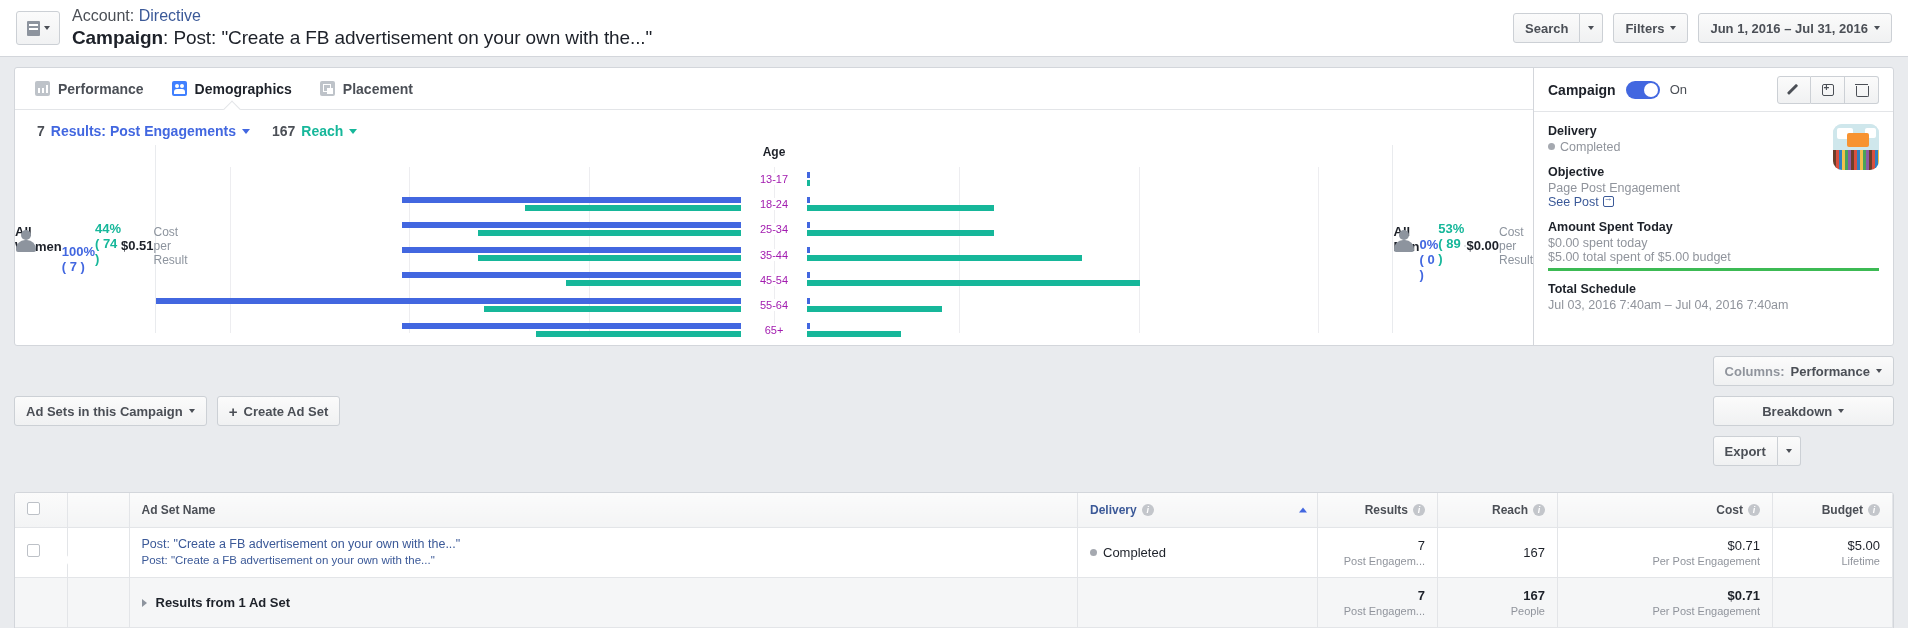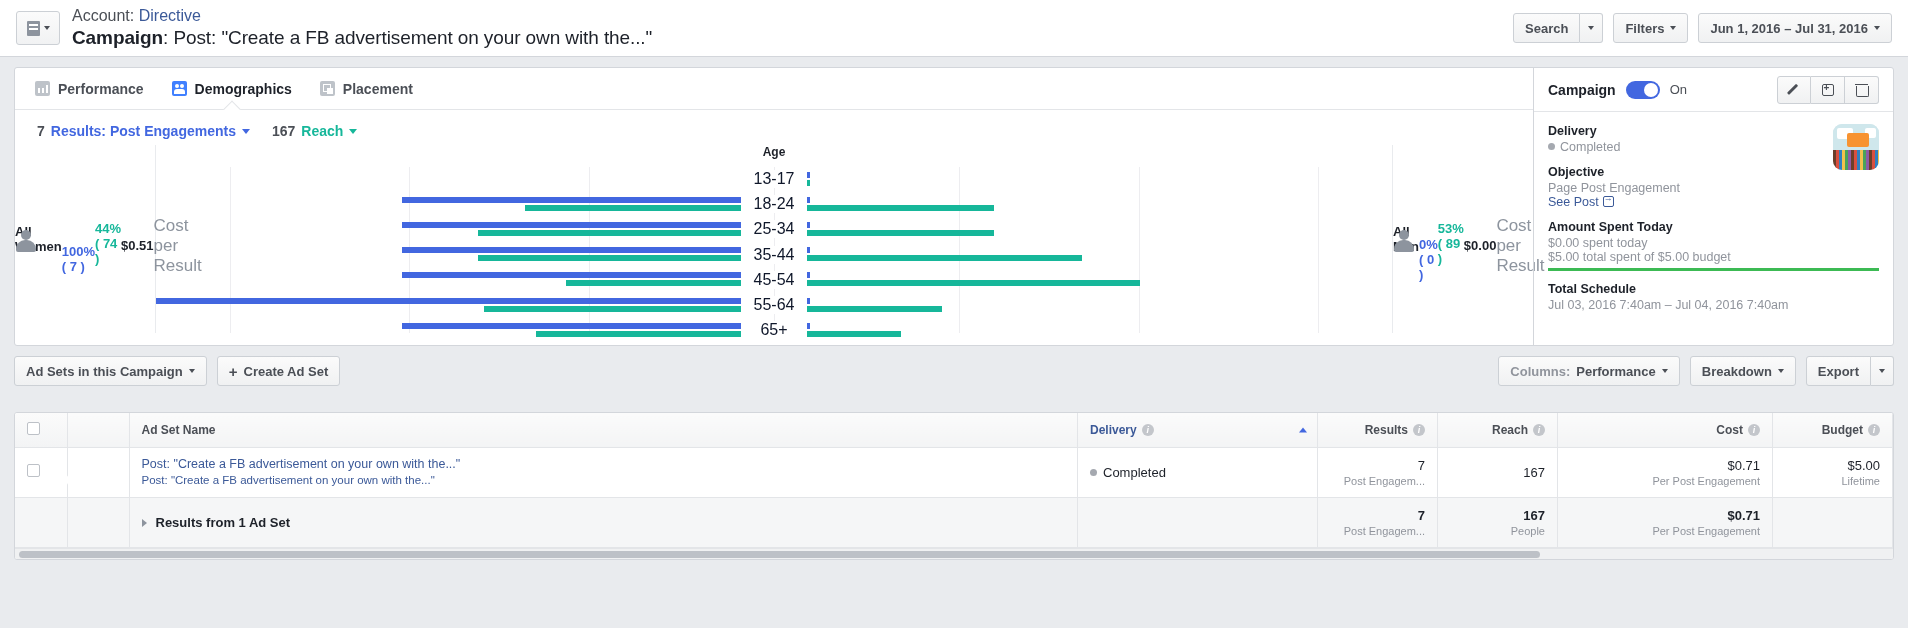--- a/index.html
+++ b/index.html
@@ -85,31 +85,31 @@
   .side.right { border-left:1px solid #e9ebee; }
   .person { width:22px;height:24px; position:relative; margin-bottom:7px; }
   .person:before { content:""; position:absolute; left:6px; top:0; width:10px;height:10px;border-radius:50%;background:#8d949e; }
   .person:after { content:""; position:absolute; left:1px; bottom:2px; width:20px;height:12px;border-radius:9px 9px 2px 2px;background:#8d949e; }
   .side .name { font-size:13px; font-weight:bold; color:#1d2129; margin-bottom:12px; }
   .side .pct { font-size:13px; font-weight:bold; margin-bottom:4px; }
   .side .pct.blue { color:#4267e0;margin-top:32px; }
   .side .pct.green { color:#16b79a; }
   .side .rule { width:84px; height:2px; background:#e3e5e8; margin:14px 0 12px 0; }
   .side .cost { font-size:13px; font-weight:bold; color:#1d2129; }
-  .side .costlbl { font-size:17px; color:#8d949e; margin-top:2px; }
+  .side .costlbl { font-size:12px; color:#8d949e; margin-top:2px; }
 
   .plot { flex:1 1 auto; position:relative; min-width:0; }
   .axis-title { position:absolute; top:0; left:50%; transform:translateX(-50%); font-size:12px; font-weight:bold; color:#1d2129; }
   .grid { position:absolute; left:0; right:0; top:22px; bottom:0; }
   .gl { position:absolute; top:0; bottom:0; width:1px; background:#ededf0; }
   .rows { position:absolute; left:0; right:0; top:22px; bottom:0; }
   .row { position:absolute; left:0; right:0; height:24.6px; }
   .agelbl {
     position:absolute; left:50%; top:50%; transform:translate(-50%,-50%);
-    font-size:16px; color:#0f172a; width:60px; text-align:center; z-index:3; background:#fff;
+    font-size:11px; color:#a21caf; width:60px; text-align:center; z-index:3; background:#fff;
   }
   .bars-l { position:absolute; right:50%; top:0; bottom:0; margin-right:33px; }
   .bars-r { position:absolute; left:50%; top:0; bottom:0; margin-left:33px; }
   .bar { position:absolute; height:6px; border-radius:0; }
   .bar.blue { background:#4267e0; top:5px; }
   .bar.green { background:#16b79a; top:13px; }
   .bars-l .bar { right:0; }
   .bars-r .bar { left:0; }
 
   
@@ -135,21 +135,21 @@
   .thumb { position:absolute; right:14px; top:12px; width:46px; height:46px; border-radius:9px; overflow:hidden; background:#d8e6ea; }
   .thumb .sky { position:absolute; left:0; right:0; top:0; height:28px; background:#cfe7ec; }
   .thumb .bub1 { position:absolute; left:4px; top:4px; width:16px;height:11px;background:#fff; border-radius:2px; }
   .thumb .bub2 { position:absolute; left:14px; top:9px; width:22px;height:14px;background:#f79331; border-radius:2px; }
   .thumb .bub3 { position:absolute; right:3px; top:4px; width:11px;height:10px;background:#fff; border-radius:2px; }
   .thumb .crowd { position:absolute; left:0; right:0; bottom:0; height:20px;
      background:repeating-linear-gradient(90deg,#6b3f2a 0 3px,#d84f3f 3px 6px,#2f7fc1 6px 9px,#f2c14e 9px 12px,#49a35a 12px 15px,#8e5ba6 15px 18px); }
 
   
   .tblbar { display:flex; align-items:center; padding:10px 0 26px 0; gap:10px; }
-  .tblbar .right { margin-left:auto; display:flex; gap:10px; }
+  .tblbar .right { margin-left:auto; display:flex; gap:10px;flex-direction:column; }
   .btn .plus { font-size:15px; font-weight:bold; line-height:1; }
   .btn .muted { color:#90949c; font-weight:bold; }
 
   
   .tablecard { background:#fff; border:1px solid #d3d6db; border-radius:3px; overflow:hidden; }
   table { width:100%; border-collapse:collapse; table-layout:fixed; }
   th, td { border-right:1px solid #e3e5e8; border-bottom:1px solid #e3e5e8; padding:0 12px; vertical-align:middle; }
   thead th {
     height:34px; background:linear-gradient(#fbfbfb,#f3f4f5); font-size:12px; font-weight:bold;
     color:#4b4f56; text-align:left; position:relative;

